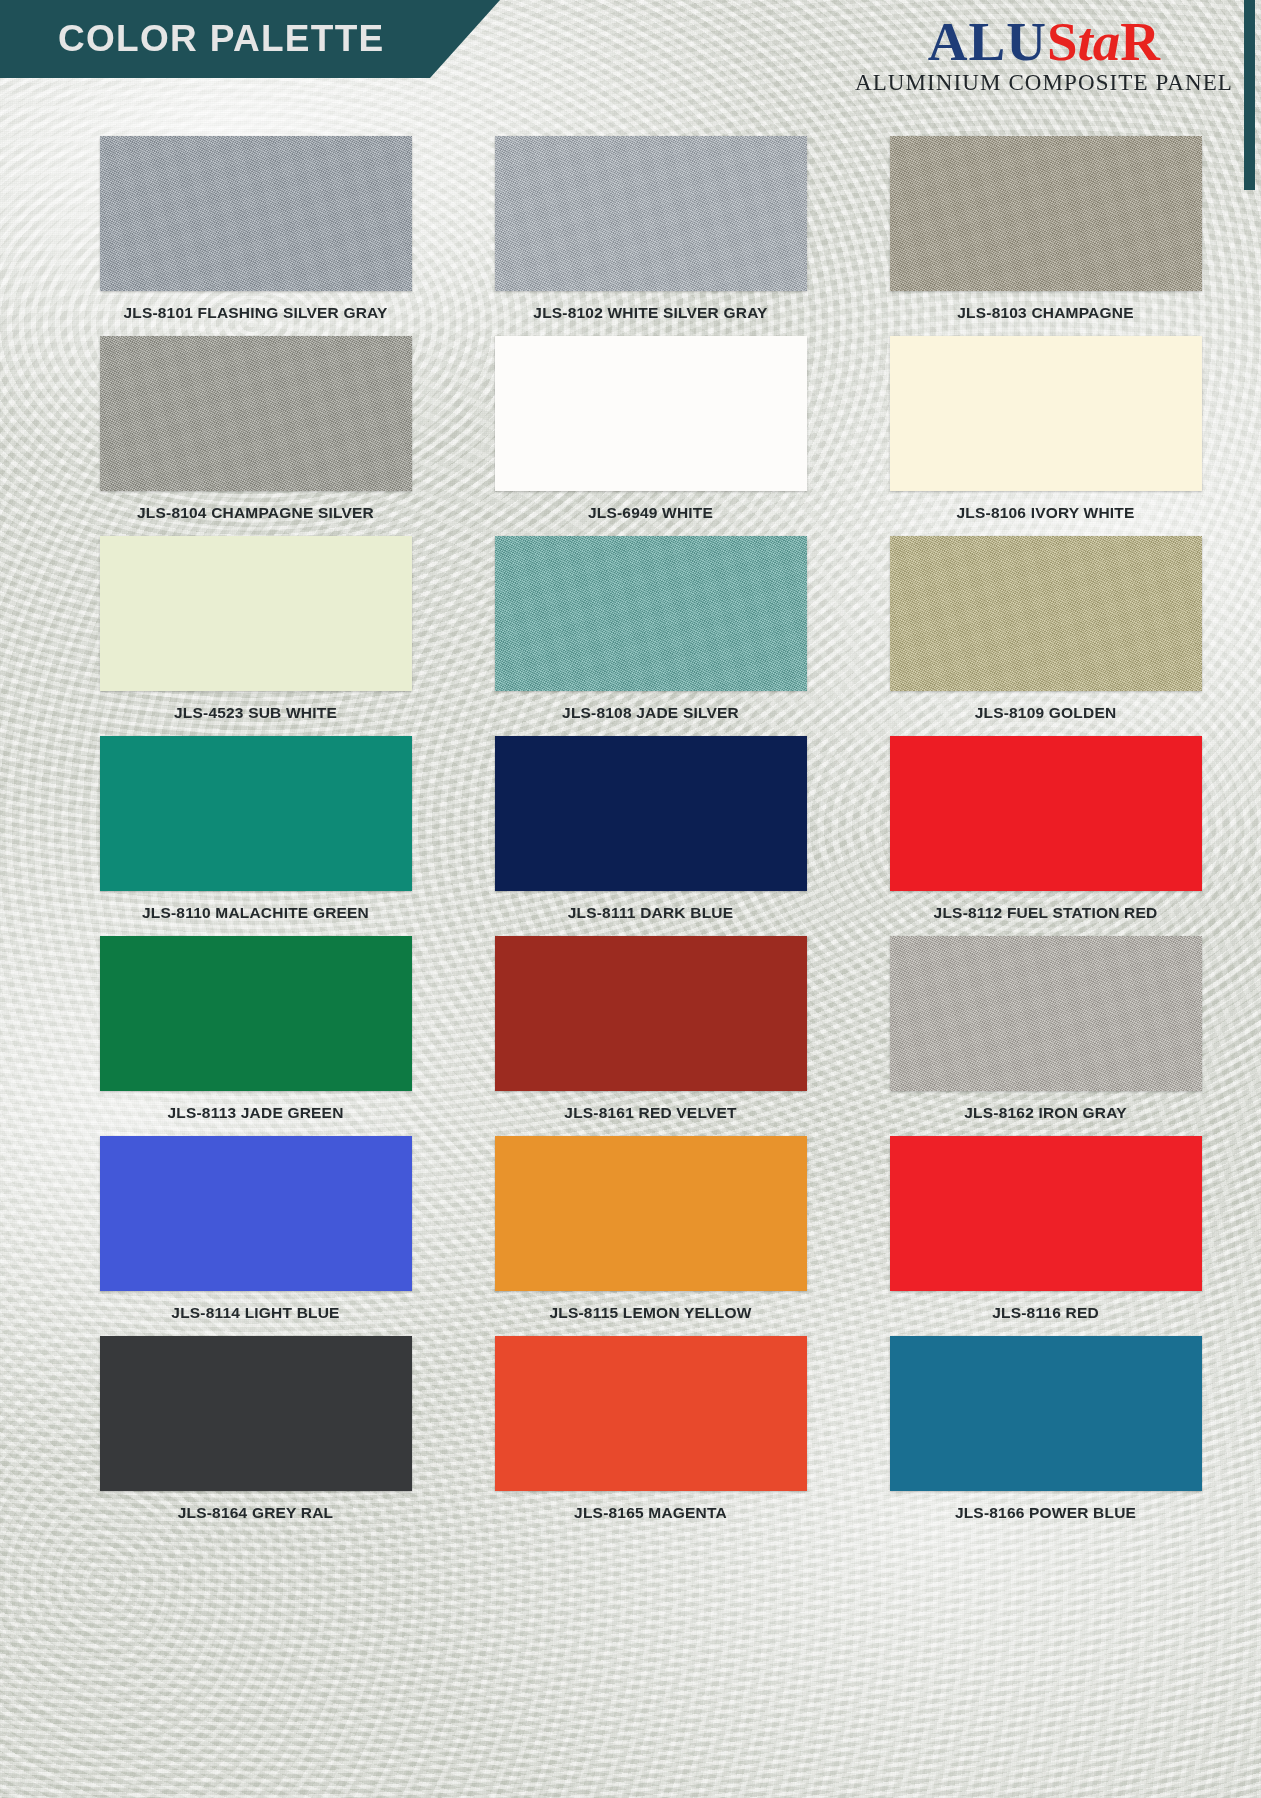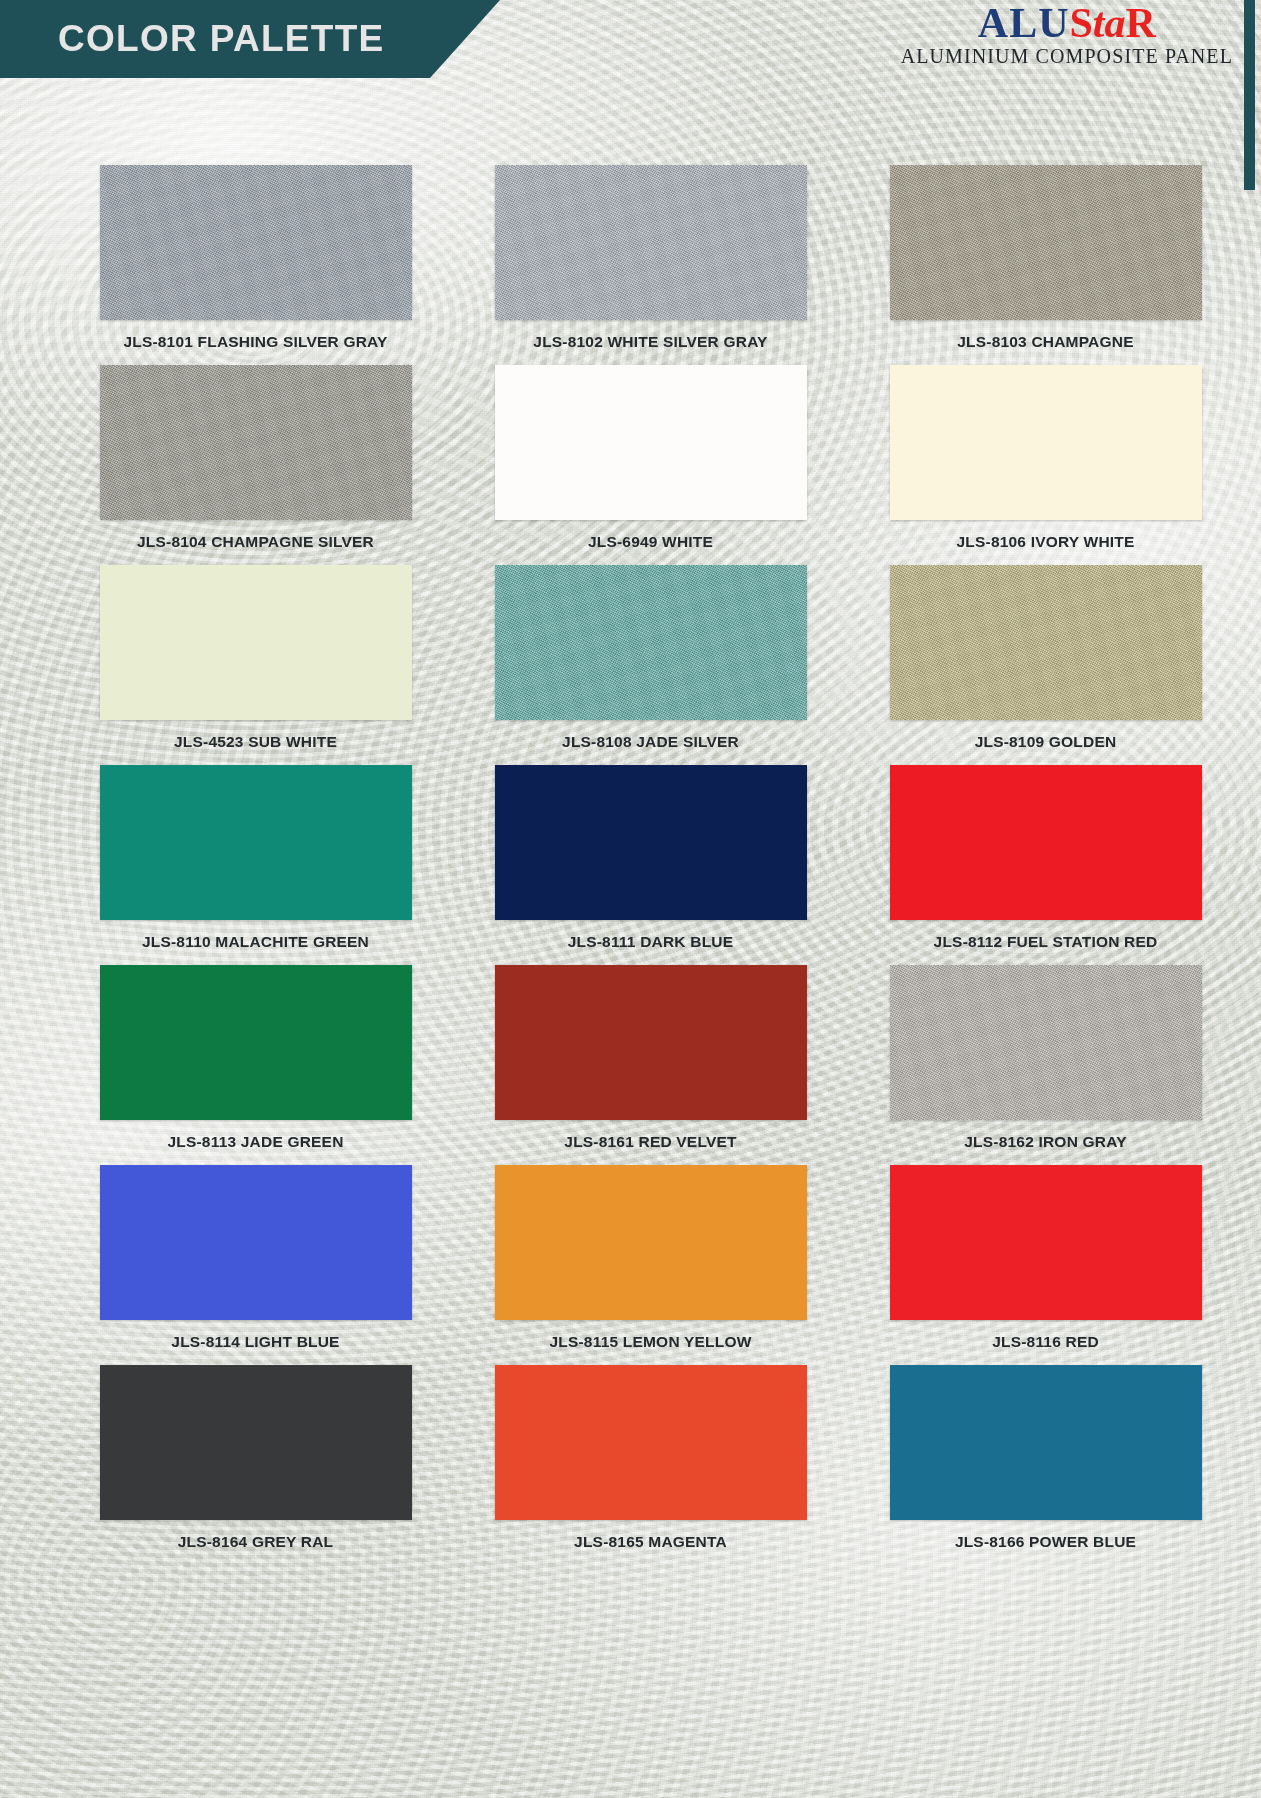--- a/index.html
+++ b/index.html
@@ -83,41 +83,42 @@
   .logo {
     position: absolute;
     top: 2px;
     right: 28px;
     text-align: center;
     z-index: 5;
     line-height: 1;
   }
   .logo-main {
     font-family: "Liberation Serif", serif;
-    font-size: 42px;
+    font-size: 55px;
     font-weight: bold;
     white-space: nowrap;
+    margin-top: 12px;
   }
   .logo-alu   { color: #1f3d78; letter-spacing: 1px; }
   .logo-s     { color: #e8231f; }
   .logo-ta    { color: #e8231f; font-style: italic; }
   .logo-r     { color: #e8231f; }
   .logo-sub {
     font-family: "Liberation Serif", serif;
-    font-size: 20px;
+    font-size: 23px;
     color: #20262a;
     letter-spacing: 1.1px;
     margin-top: 2px;
     white-space: nowrap;
   }
 
   
   .grid {
     position: absolute;
-    top: 165px;
+    top: 136px;
     left: 0;
     width: 1261px;
     z-index: 3;
   }
   .row {
     display: flex;
     height: 200px;
   }
   .cell {
     width: 355px;

